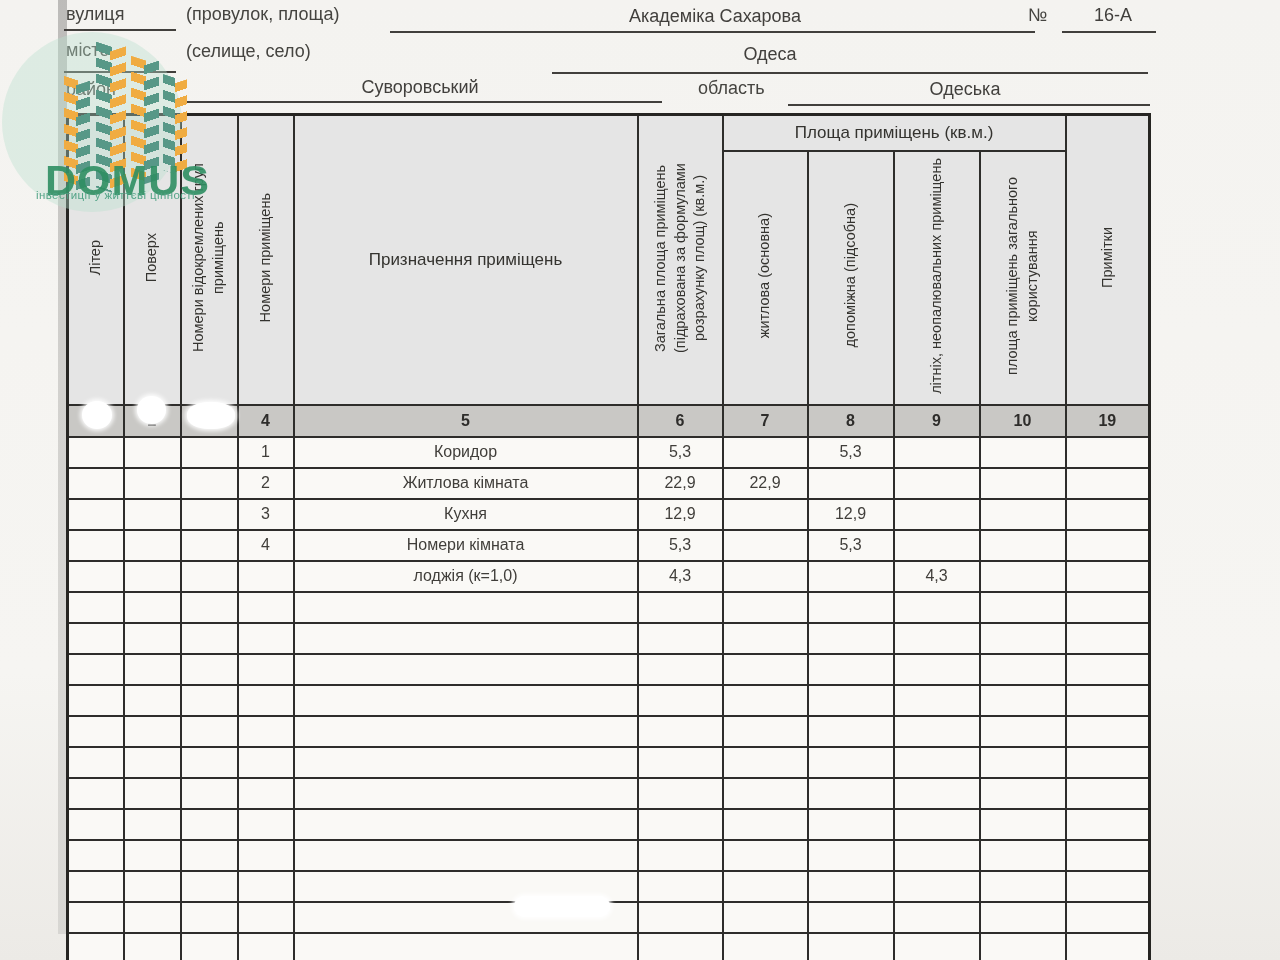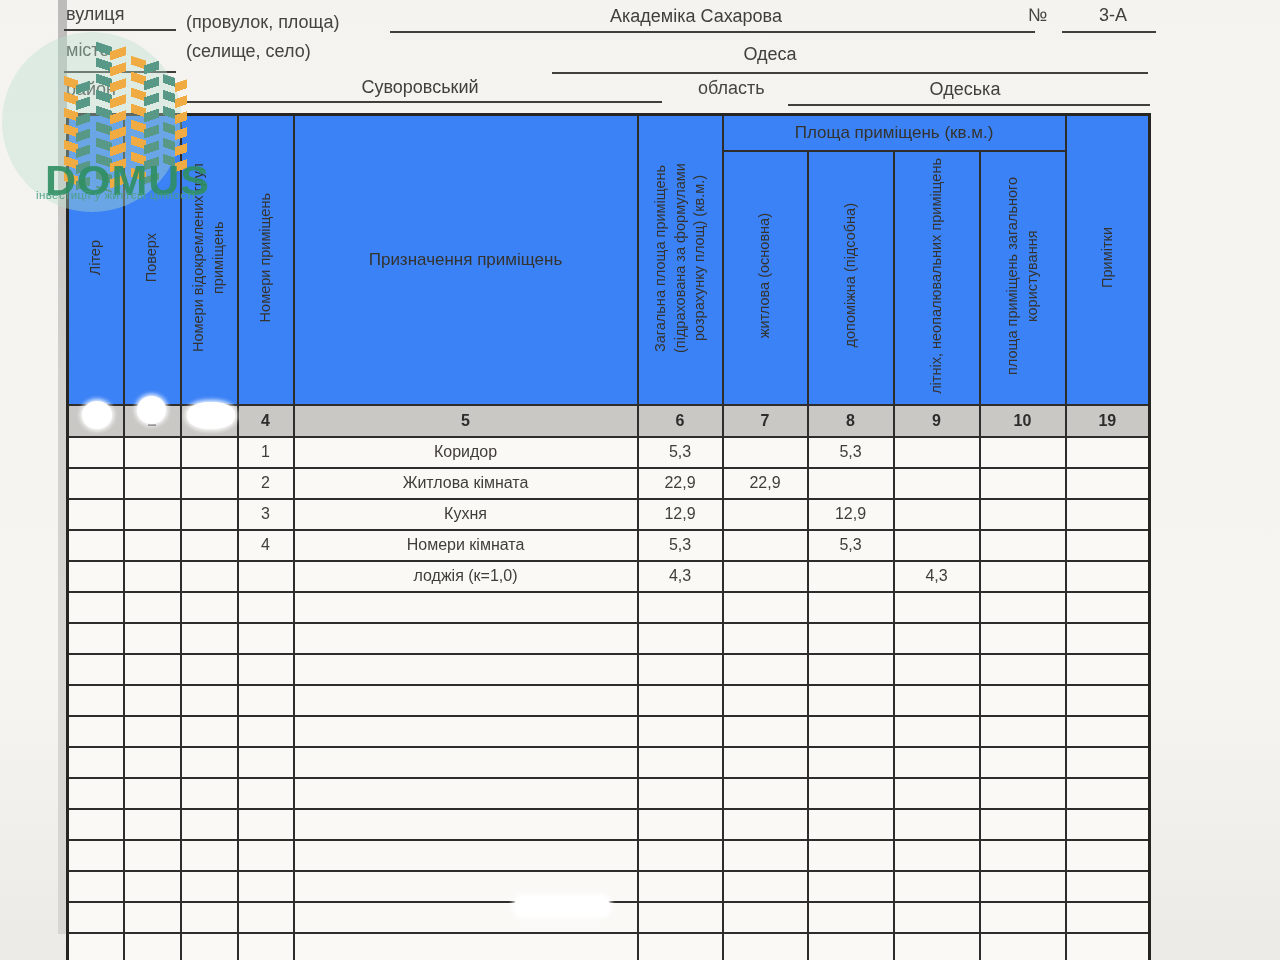--- a/index.html
+++ b/index.html
@@ -12,21 +12,21 @@
   .val { position:absolute; font-size:18px; color:#413f3c; white-space:nowrap; text-align:center; }
   .rule { position:absolute; height:2px; background:#413f3c; }
   .scan-strip { position:absolute; left:58px; top:0; width:9px; height:934px;
     background:linear-gradient(180deg,#8f8e8c 0%,#b5b4b1 40%,#c6c5c2 100%); opacity:.55; }
 
   
   table.rooms { position:absolute; left:66px; top:113px; width:1082px;
     border-collapse:collapse; table-layout:fixed; background:#faf9f6;
     border:3px solid #262522; }
   table.rooms td { border:2px solid #2e2d2b; padding:0; overflow:hidden; }
-  td.hdr { background:#3b82f6; vertical-align:middle; text-align:center; }
+  td.hdr { background:#e5e5e5; vertical-align:middle; text-align:center; }
   .vtext { writing-mode:vertical-rl; transform:rotate(180deg); display:inline-block;
     font-size:14.5px; line-height:1.35; text-align:center; color:#34332f; max-height:248px; }
   .grp { font-size:17px; text-align:center; color:#34332f; }
   .c5h { font-size:17px; color:#34332f; }
   tr.numrow td { background:#c9c8c5; text-align:center; font-weight:bold; font-size:16px;
     color:#2e2d2b; height:30px; }
   tr.datarow td { height:29px; text-align:center; font-size:16px; color:#403e3a; }
   tr.emptyrow td { height:29px; }
 
   
@@ -49,24 +49,24 @@
     color:#4da183; opacity:.95; white-space:nowrap; }
 </style>
 </head>
 <body>
 
 <div class="stage">
 
   <div class="scan-strip"></div>
 
   <span class="lbl" style="left:66px;top:4px">вулиця</span>
-  <span class="lbl" style="left:186px;top:12px">(провулок, площа)</span>
-  <span class="val" style="left:446px;top:6px;width:500px">Академіка Сахарова</span>
+  <span class="lbl" style="left:186px;top:4px">(провулок, площа)</span>
+  <span class="val" style="left:465px;top:6px;width:500px">Академіка Сахарова</span>
   <span class="lbl" style="left:1028px;top:5px">№</span>
-  <span class="val" style="left:1068px;top:5px;width:90px">3-А</span>
+  <span class="val" style="left:1068px;top:5px;width:90px">16-А</span>
   <div class="rule" style="left:64px;top:29px;width:112px"></div>
   <div class="rule" style="left:390px;top:31px;width:645px"></div>
   <div class="rule" style="left:1062px;top:31px;width:94px"></div>
 
   <span class="lbl" style="left:66px;top:40px">місто</span>
   <span class="lbl" style="left:186px;top:41px">(селище, село)</span>
   <span class="val" style="left:520px;top:44px;width:500px">Одеса</span>
   <div class="rule" style="left:64px;top:71px;width:112px"></div>
   <div class="rule" style="left:552px;top:72px;width:596px"></div>
 

